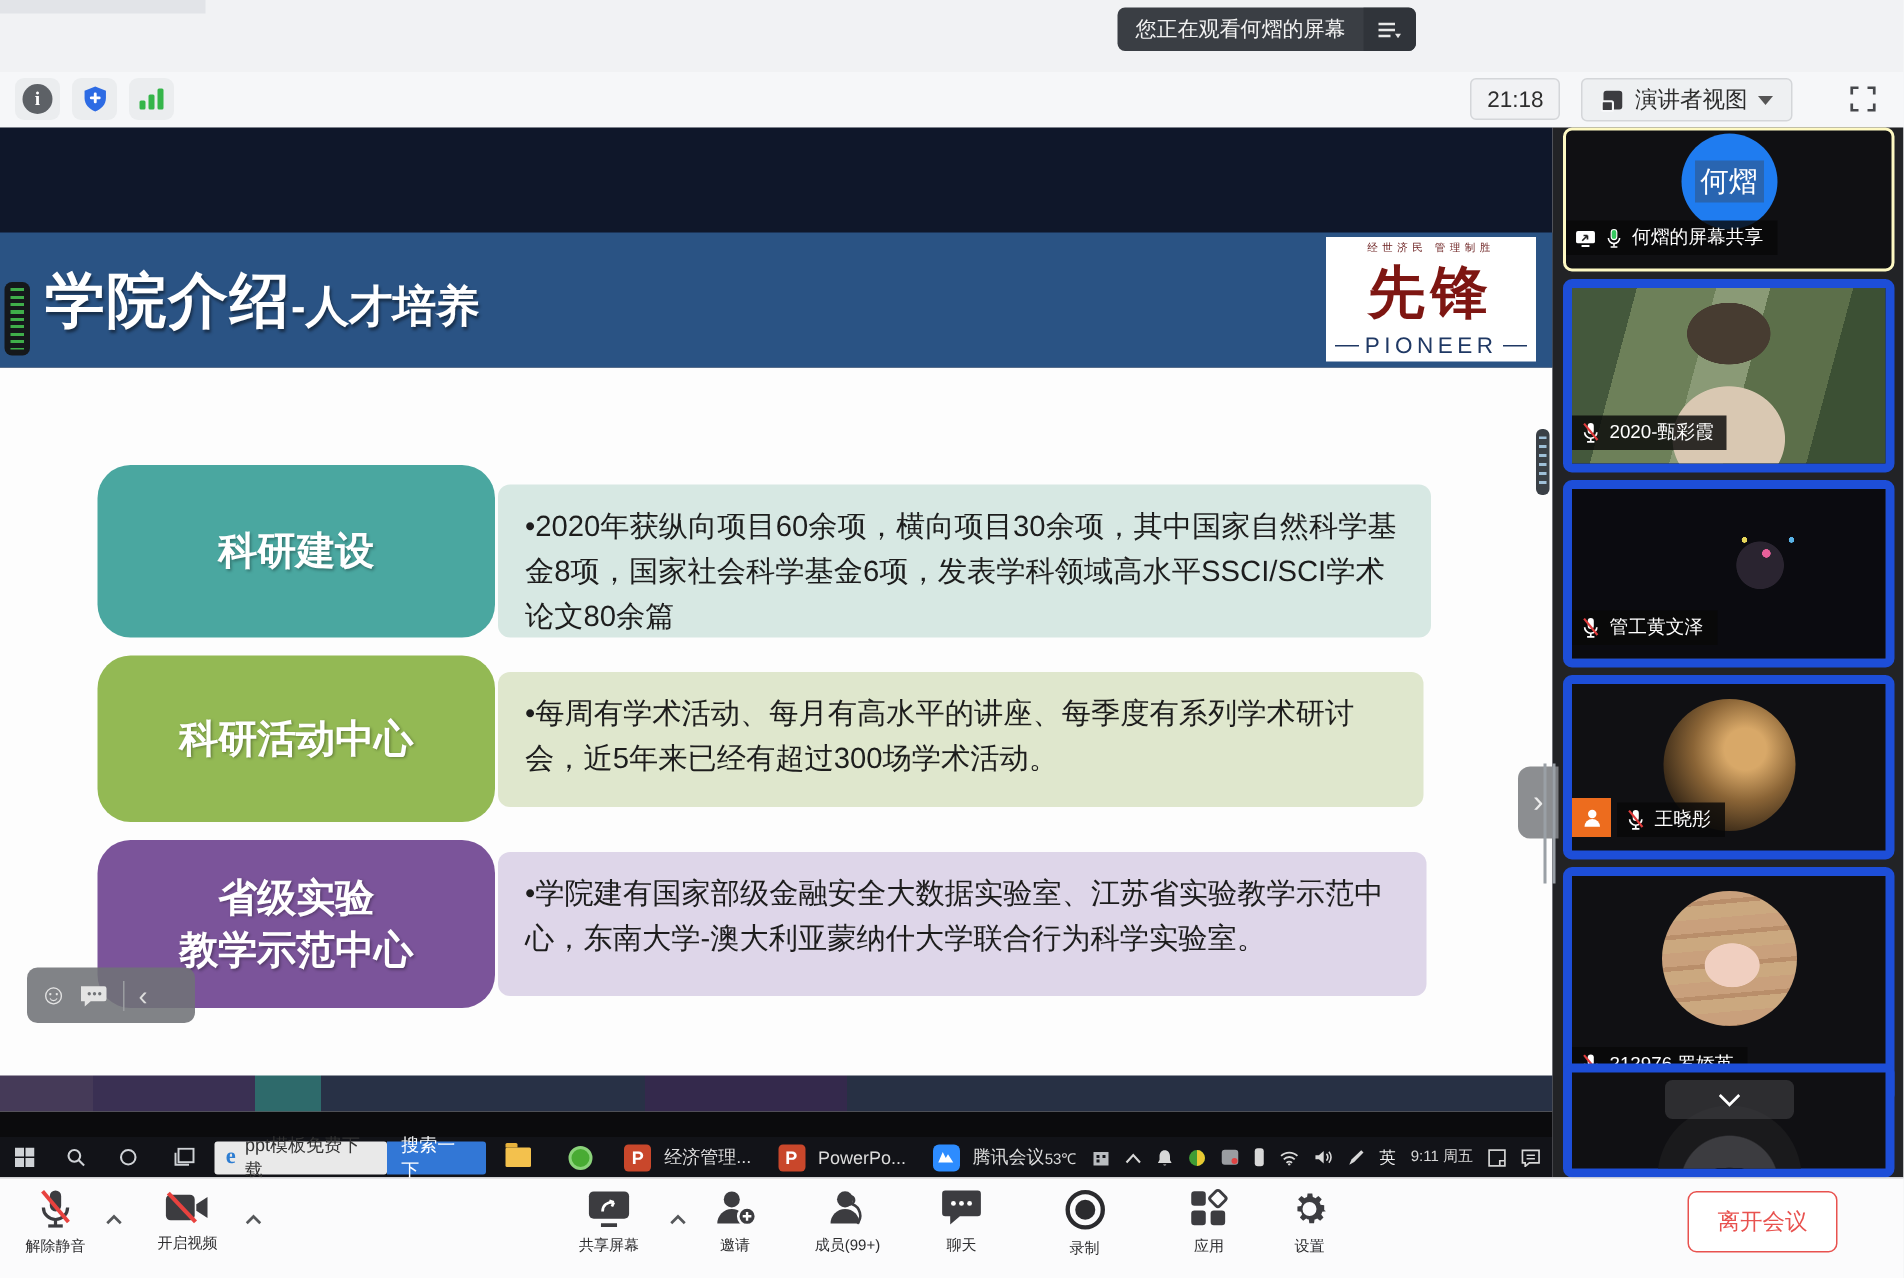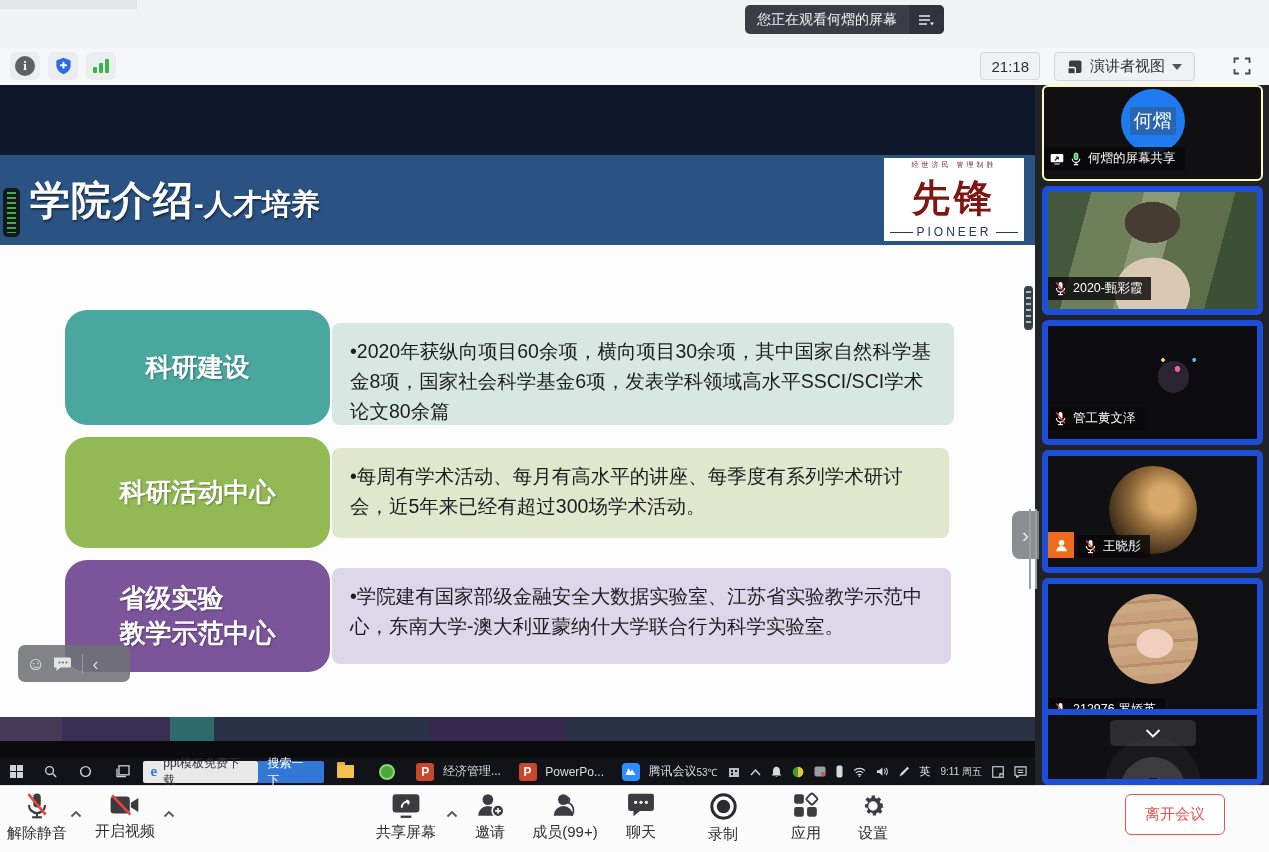--- a/index.html
+++ b/index.html
@@ -37,24 +37,24 @@
   .banner-title .small{font-size:29px;}
   .green-indicator{position:absolute;left:3px;top:103px;width:17px;height:49px;background:#15181b;border-radius:5px;
     padding:4px 4px;box-sizing:border-box;}
   .green-indicator .stripes{width:100%;height:100%;
     background:repeating-linear-gradient(to bottom,#3fae4a 0 2px,transparent 2px 5px);}
   .logo{position:absolute;left:884px;top:73px;width:140px;height:83px;background:#fff;box-sizing:border-box;
     padding:2px 6px;display:flex;flex-direction:column;align-items:center;justify-content:space-between;}
   .logo .top{font-size:7px;color:#6b1f1f;letter-spacing:3px;white-space:nowrap;}
   .logo .main-txt{font-size:38px;line-height:38px;font-weight:900;color:#7e1612;letter-spacing:4px;
     font-family:"Liberation Serif",serif;}
-  .logo .bottom{font-size:12px;color:#1f3864;letter-spacing:3px;display:flex;align-items:center;gap:4px;width:100%;text-align:right;}
+  .logo .bottom{font-size:15px;color:#1f3864;letter-spacing:3px;display:flex;align-items:center;gap:4px;width:100%;text-align:right;}
   .logo .bottom::before,.logo .bottom::after{content:"";flex:1;height:1px;background:#1f3864;}
   .row-label{position:absolute;left:65px;width:265px;border-radius:22px;display:flex;align-items:center;
-    justify-content:center;color:#fff;font-weight:bold;font-size:26px;white-space:pre-line;
+    justify-content:center;color:#fff;font-weight:bold;font-size:26px;text-align:center;white-space:pre-line;
     text-shadow:1px 1px 2px rgba(0,0,0,.3);line-height:1.35;}
   .row-text{position:absolute;left:332px;border-radius:8px;box-sizing:border-box;padding:13px 18px;
     font-size:19.5px;color:#1d1d1d;line-height:1.55;}
   
   .strip-color{position:absolute;left:0;top:632px;width:1035px;height:24px;
     background:linear-gradient(90deg,#453a58 0 62px,#3a3053 62px 170px,#2e6a6b 170px 214px,#283146 214px 430px,#34294c 430px 565px,#273044 565px 1035px);}
   .strip-black{position:absolute;left:0;top:656px;width:1035px;height:17px;background:#0b0b0d;}
   
   .reaction{position:absolute;left:18px;top:560px;width:112px;height:37px;background:rgba(112,114,118,.88);
     border-radius:7px;display:flex;align-items:center;padding:0 8px;gap:9px;box-sizing:border-box;}
@@ -117,21 +117,21 @@
   .collapse-btn{position:absolute;left:1012px;top:511px;width:27px;height:48px;background:rgba(130,132,136,.92);
     border-radius:8px 0 0 8px;display:flex;align-items:center;justify-content:center;color:#ececec;font-size:21px;}
   .drag-lines{position:absolute;left:1029px;top:509px;height:80px;display:flex;gap:4px;}
   .drag-lines div{width:2px;height:100%;background:#9aa0a6;}
   .scroll-thumb{position:absolute;left:1024px;top:286px;width:9px;height:44px;background:#3a4046;border-radius:4px;
     padding:5px 2px;box-sizing:border-box;}
   .scroll-thumb div{width:100%;height:100%;background:repeating-linear-gradient(to bottom,#9fc0d8 0 2px,transparent 2px 6px);}
   
   .bottom-bar{left:0;top:785px;width:1269px;height:67px;background:#fbfbfc;border-top:1px solid #e4e4e6;}
   .bb-item{position:absolute;top:6px;display:flex;flex-direction:column;align-items:center;gap:4px;}
-  .bb-label{font-size:15px;color:#2f2f31;white-space:nowrap;}
+  .bb-label{font-size:10px;color:#2f2f31;white-space:nowrap;}
   .bb-caret{position:absolute;top:18px;color:#55575a;}
   .leave-btn{position:absolute;right:44px;top:8px;width:98px;height:39px;border:1px solid #e8524f;border-radius:6px;
     color:#e8524f;font-size:15px;display:flex;align-items:center;justify-content:center;background:#fff;}
 </style>
 </head>
 <body>
 
 <div class="abs top-strip">
   <div class="abs tab-remnant"></div>
   <div class="abs viewer-pill">

